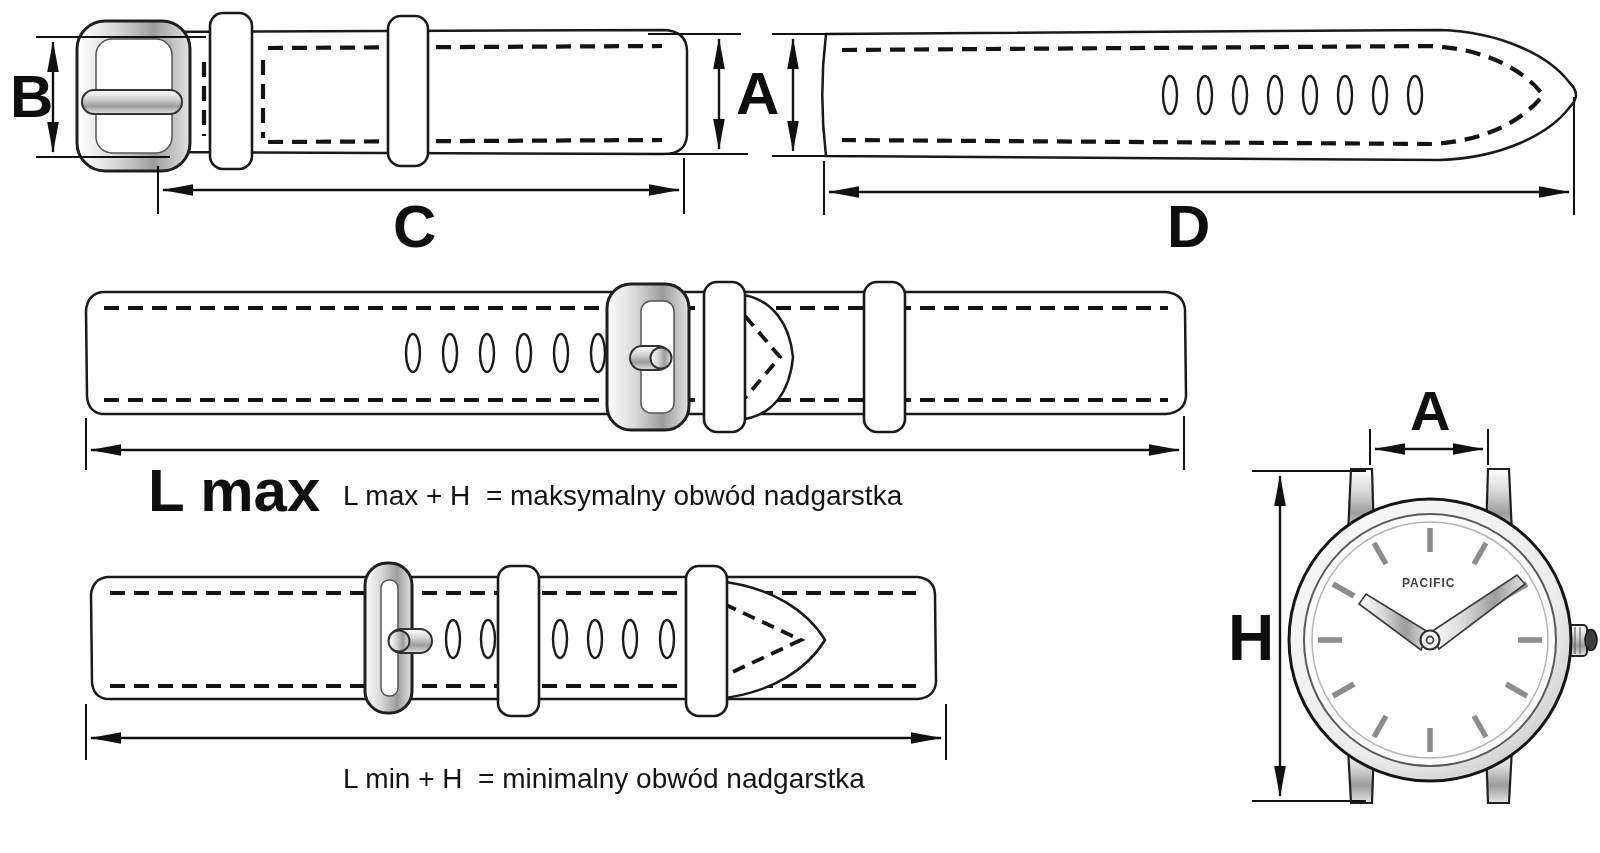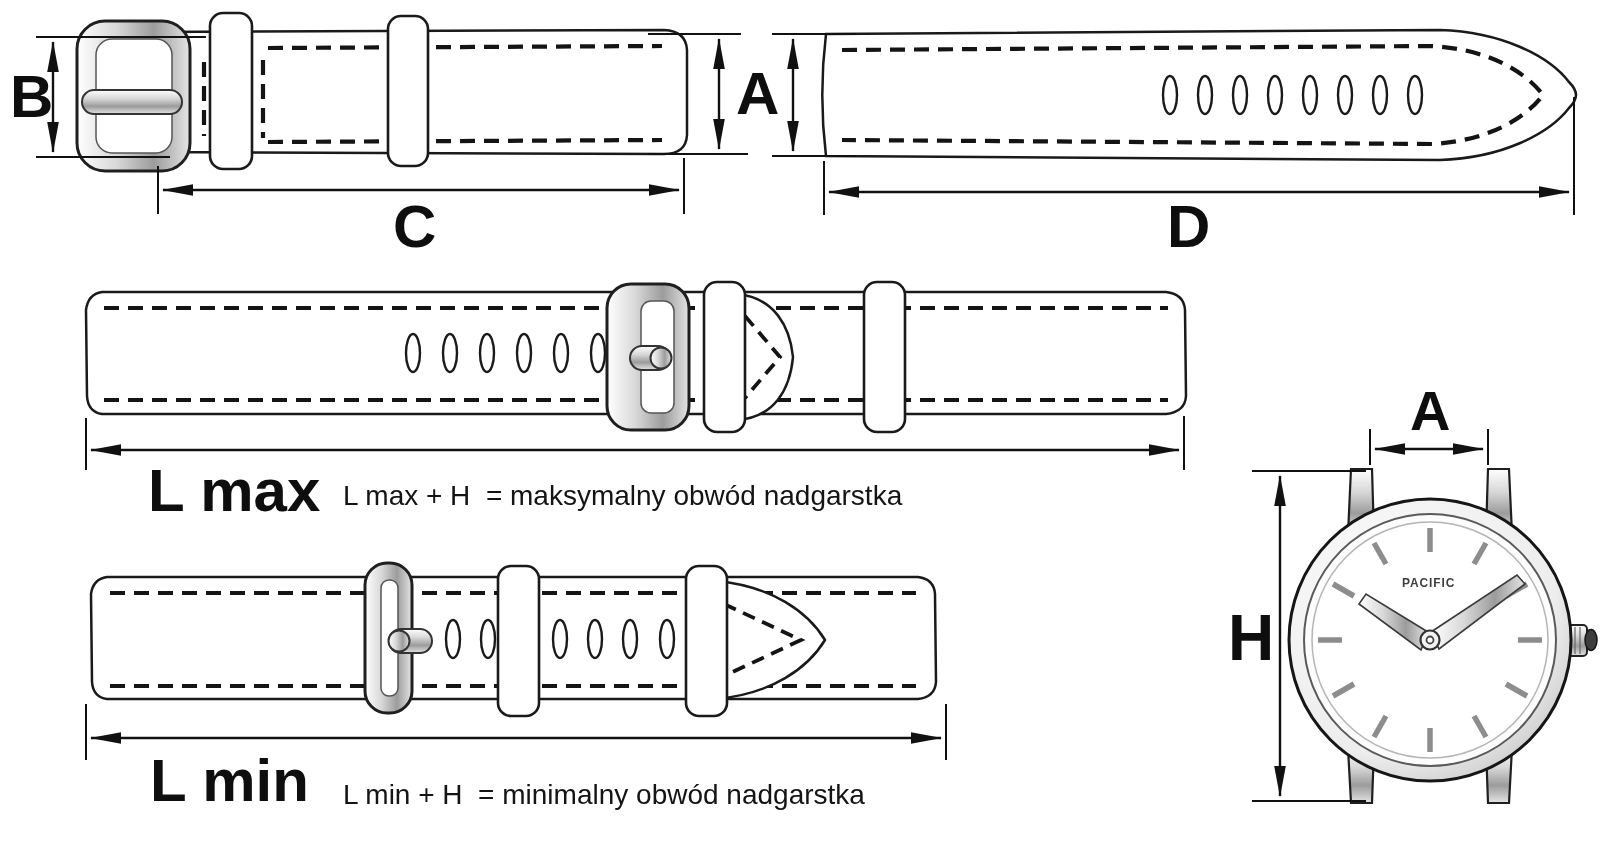--- a/index.html
+++ b/index.html
@@ -230,20 +230,19 @@
 </svg>
 
   <div class="lbl" style="left:10px; top:67px; font-size:60px;">B</div>
   <div class="lbl" style="left:736px; top:64px; font-size:60px;">A</div>
   <div class="lbl" style="left:393px; top:197px; font-size:60px;">C</div>
   <div class="lbl" style="left:1167px; top:197px; font-size:60px;">D</div>
 
   <div class="lbl" style="left:148px; top:461px; font-size:60px;text-align:center;">L max</div>
   <div class="formula" style="left:343px; top:481px;">L max + H  = maksymalny obwód nadgarstka</div>
 
-  <div class="lbl" style="left:150px; top:751px; font-size:60px;">L min</div>
-  <div class="formula" style="left:343px; top:780px;">L min + H  = minimalny obwód nadgarstka</div>
+  <div class="formula" style="left:343px; top:764px;">L min + H  = minimalny obwód nadgarstka</div>
 
   <div class="lbl" style="left:1410px; top:383px; font-size:56px;">A</div>
   <div class="lbl" style="left:1228px; top:606px; font-size:64px;">H</div>
 
   <div class="brand" style="left:1402px; top:576px;">PACIFIC</div>
 </div>
 
 </body></html>

